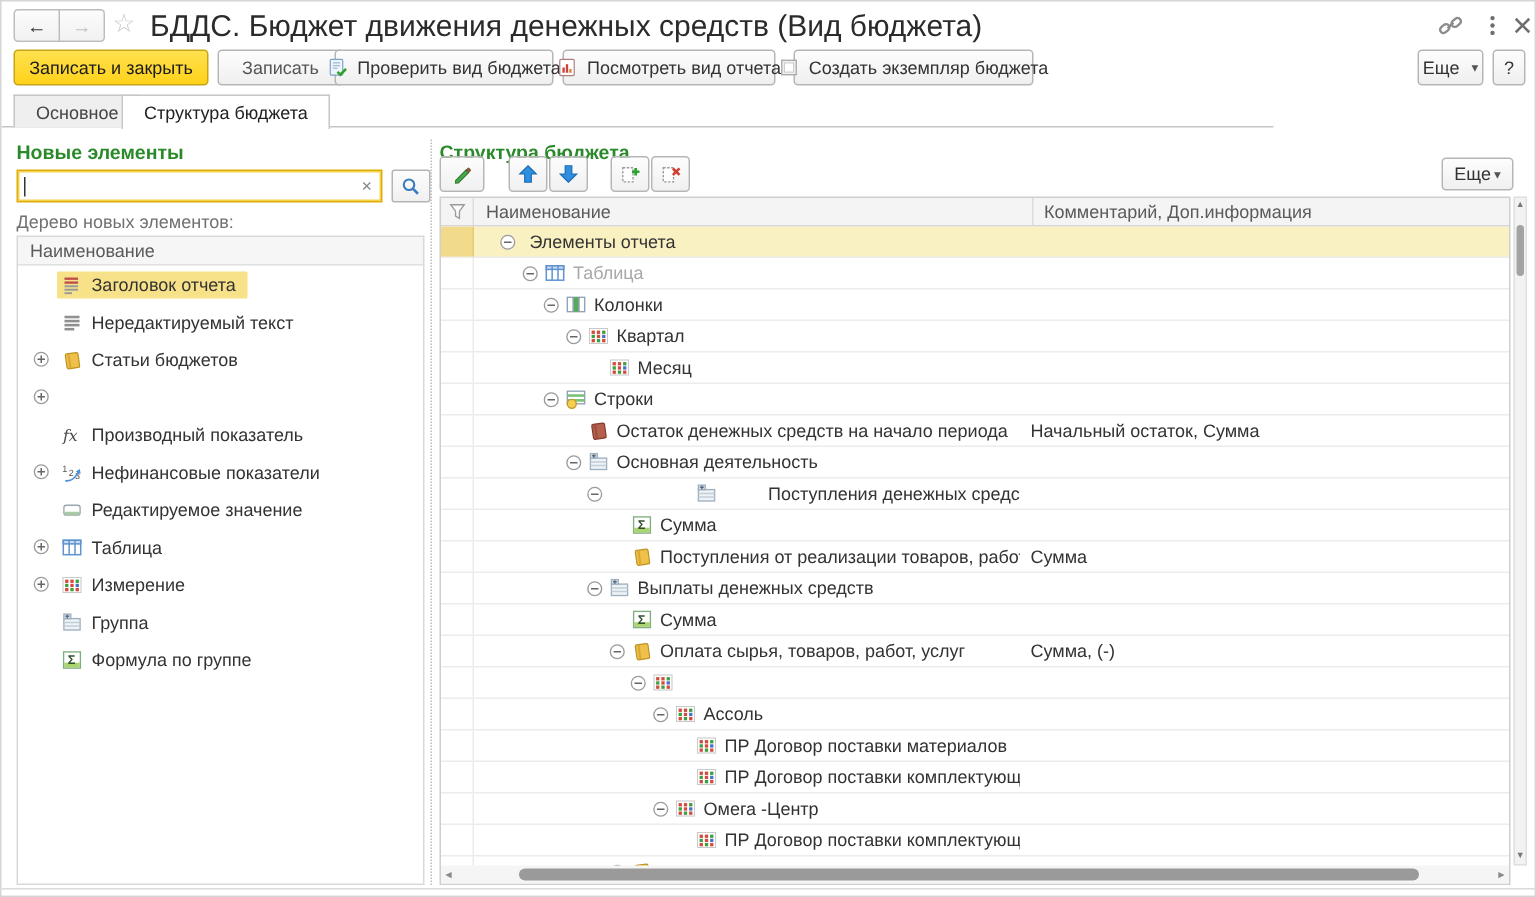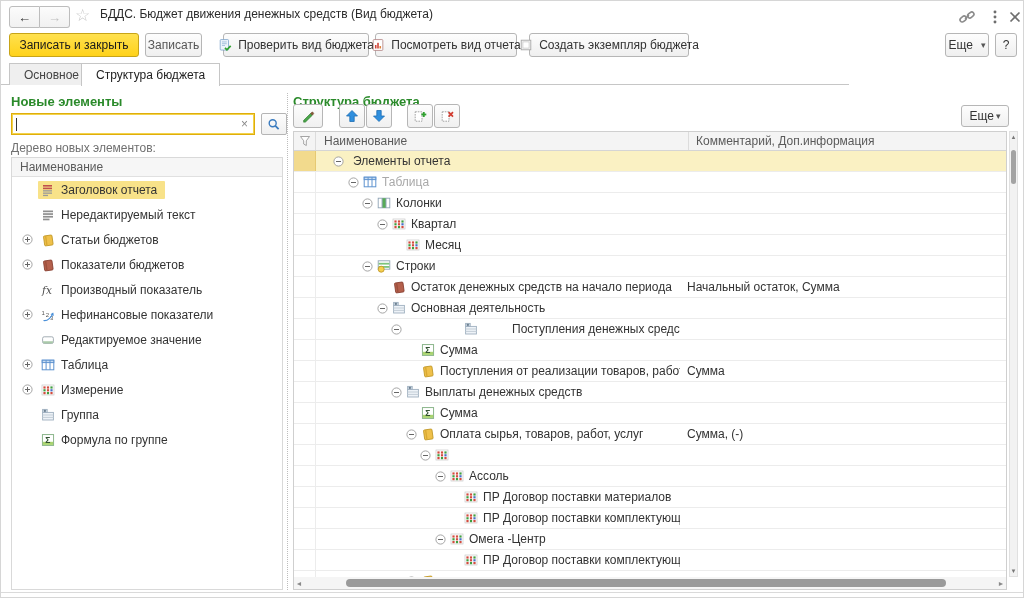--- a/index.html
+++ b/index.html
@@ -7,21 +7,21 @@
        font-family:"Liberation Sans",sans-serif;font-size:12px;color:#333;
        overflow:hidden;box-sizing:border-box;border:1px solid #d6d6d6;}
   .abs{position:absolute;}
   
   #navgroup{left:8px;top:5px;display:flex;}
   .navbtn{width:29px;height:20px;border:1px solid #bdbdbd;background:linear-gradient(#fcfcfc,#f1f1f1);
           display:flex;align-items:center;justify-content:center;font-size:13px;}
   .navbtn:first-child{border-radius:3px 0 0 3px;}
   .navbtn:last-child{border-radius:0 3px 3px 0;border-left:none;color:#c0c0c0;}
   #star{left:74px;top:4px;font-size:17px;color:#c9c9c9;}
-  #wtitle{left:99px;top:6px;font-size:12px;color:#2b2b2b;white-space:nowrap;}
+  #wtitle{left:99px;top:6px;font-size:20px;color:#2b2b2b;white-space:nowrap;}
   .winicon{top:7px;width:18px;height:18px;display:flex;align-items:center;justify-content:center;}
   
   .btn{position:absolute;top:32px;height:24px;display:flex;align-items:center;justify-content:center;gap:6px;
        border:1px solid #b6b6b6;border-radius:3px;background:linear-gradient(#fdfdfd,#efefef);
        padding:0 10px;font-size:12px;color:#333;box-sizing:border-box;white-space:nowrap;}
   .btn.primary{background:linear-gradient(#ffe14f,var(--save-yellow));border-color:#c7a418;font-weight:normal;color:#1a1a1a;}
   .caret{font-size:9px;color:#555;margin-left:2px;}
   
   #tabbar{left:0;top:62px;width:848px;height:22px;border-bottom:1px solid #c6c6c6;box-sizing:border-box;}
   .tab{position:absolute;top:0;height:22px;padding:0 14px;display:flex;align-items:center;
@@ -115,21 +115,21 @@
         <g stroke="#6e6e6e" stroke-width="1.5">
           <line x1="4" y1="4" x2="12" y2="12"></line>
           <line x1="12" y1="4" x2="4" y2="12"></line>
         </g>
       </svg>
   </div>
 
   <div class="btn primary" style="left:8px;width:130px;">
     <span>Записать и закрыть</span>
   </div>
-  <div class="btn" style="left:144px;width:57px;color:#555;text-align:right;">
+  <div class="btn" style="left:144px;width:84px;color:#555;text-align:right;">
     <span>Записать</span>
   </div>
   <div class="btn" style="left:222px;width:146px;">
     <span class="icon">
         <svg viewBox="0 0 16 16">
           <rect x="2.5" y="1.8" width="9.5" height="12" rx="1" fill="#eef4fb" stroke="#7ba2c9" stroke-width="0.9"></rect>
           <g stroke="#9dbcd9" stroke-width="1">
             <line x1="4.5" y1="4.5" x2="10" y2="4.5"></line>
             <line x1="4.5" y1="6.5" x2="10" y2="6.5"></line>
             <line x1="4.5" y1="8.5" x2="8" y2="8.5"></line>
@@ -252,31 +252,20 @@
         <div class="lrow">
           <span class="expslot">
             <span class="exp">
               <svg viewBox="0 0 11 11" width="11" height="11">
                 <circle cx="5.5" cy="5.5" r="4.6" fill="#fff" stroke="#9b9b9b" stroke-width="0.9"></circle>
                 <line x1="3" y1="5.5" x2="8" y2="5.5" stroke="#666"></line>
                 <line x1="5.5" y1="3" x2="5.5" y2="8" stroke="#666"></line>
               </svg>
             </span>
           </span>
-          <span class="selwrap">
-            <span class="icon">
-              <svg viewBox="0 0 14 14">
-                <g transform="rotate(-8 7 7)">
-                  <rect x="3" y="2.5" width="8.5" height="10" rx="1" fill="#b4604c" stroke="#83392a" stroke-width="0.8"></rect>
-                  <line x1="5.2" y1="2.7" x2="5.2" y2="12.3" stroke="#9c4f3c" stroke-width="1.4"></line>
-                </g>
-              </svg>
-            </span>
-            <span>Показатели бюджетов</span>
-          </span>
         </div>
         <div class="lrow">
           <span class="expslot"></span>
           <span class="selwrap">
             <span class="icon">
               <svg viewBox="0 0 14 14">
                 <text x="1" y="11" font-family="DejaVu Serif, serif" font-style="italic" font-size="10.5" fill="#4a4a4a">fx</text>
               </svg>
             </span>
             <span>Производный показатель</span>

